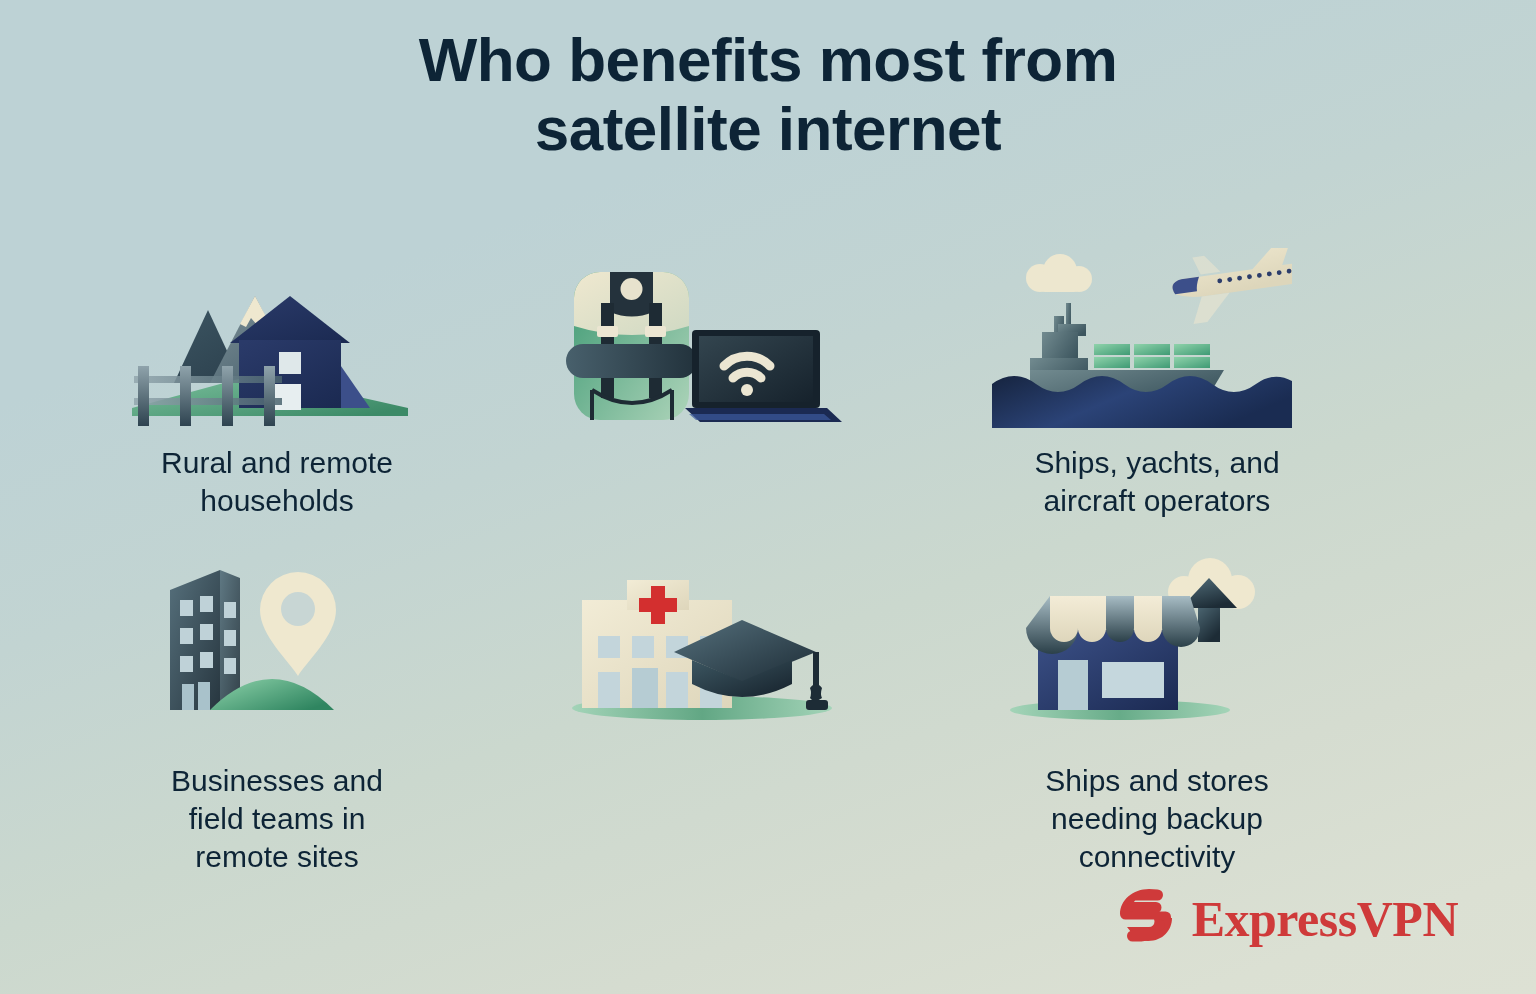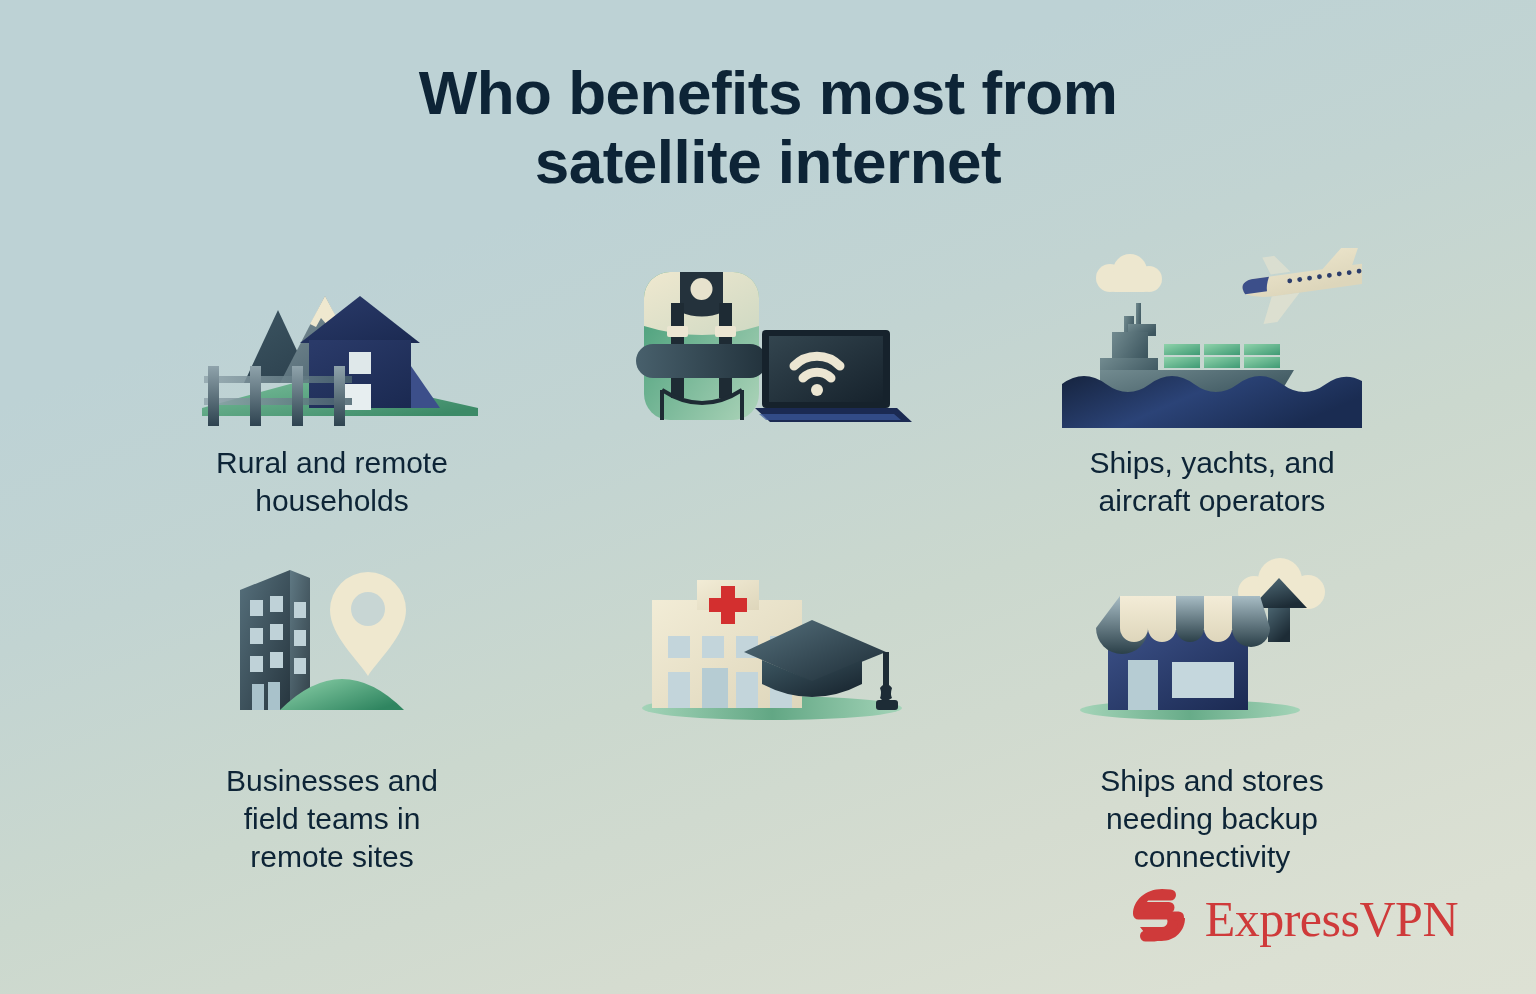--- a/index.html
+++ b/index.html
@@ -25,40 +25,39 @@
   }
 
   
   .title {
     text-align: center;
     color: #0d2436;
     font-size: 62px;
     font-weight: bold;
     line-height: 1.12;
     letter-spacing: -0.5px;
-    padding-top: 58px;
+    padding-top: 25px;
   }
   .title-line { display: block; }
 
   
   .grid {
     position: absolute;
     top: 248px;
     left: 112px;
     width: 1320px;
     display: grid;
     grid-template-columns: repeat(3, 1fr);
     grid-template-rows: 300px 300px;
     column-gap: 0px;
   }
 
   .cell {
     display: flex;
     flex-direction: column;
-    align-items: center;
   }
 
   .art {
     width: 300px;
     height: 180px;
     position: relative;
     display: flex;
     align-items: flex-end;
     justify-content: center;
   }
@@ -77,20 +76,21 @@
   .row2 .cell-label { margin-top: 34px; }
 
   
   .logo {
     position: absolute;
     right: 78px;
     bottom: 42px;
     display: flex;
     align-items: center;
     gap: 14px;
+    font-weight: bold;
   }
   .logo-mark { display: block; }
   .logo-text {
     font-family: "Liberation Serif", serif;
     font-size: 50px;
     color: #cf3a3a;
     letter-spacing: -0.5px;
     line-height: 1;
   }
 </style>

